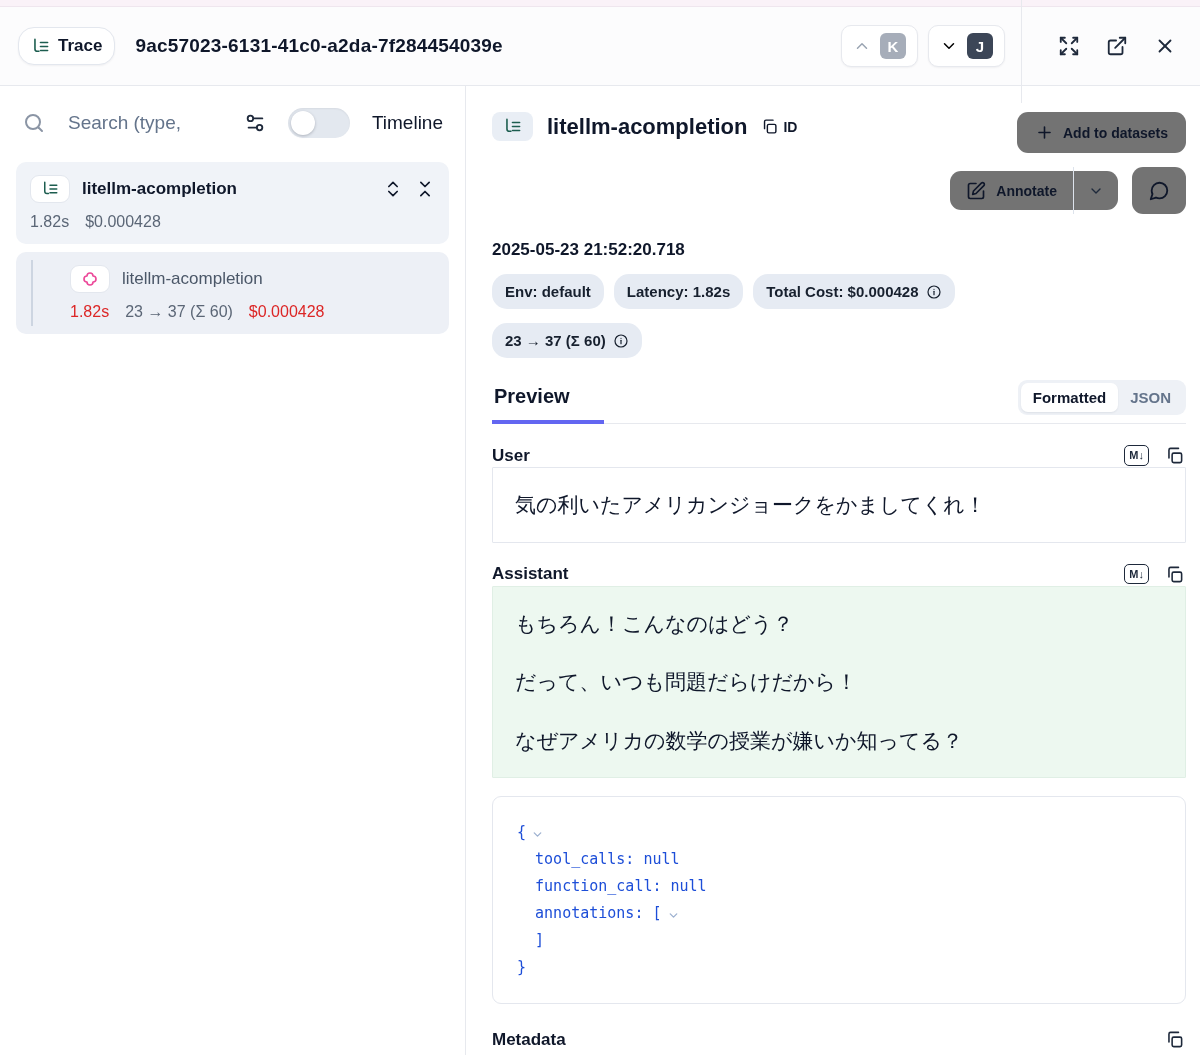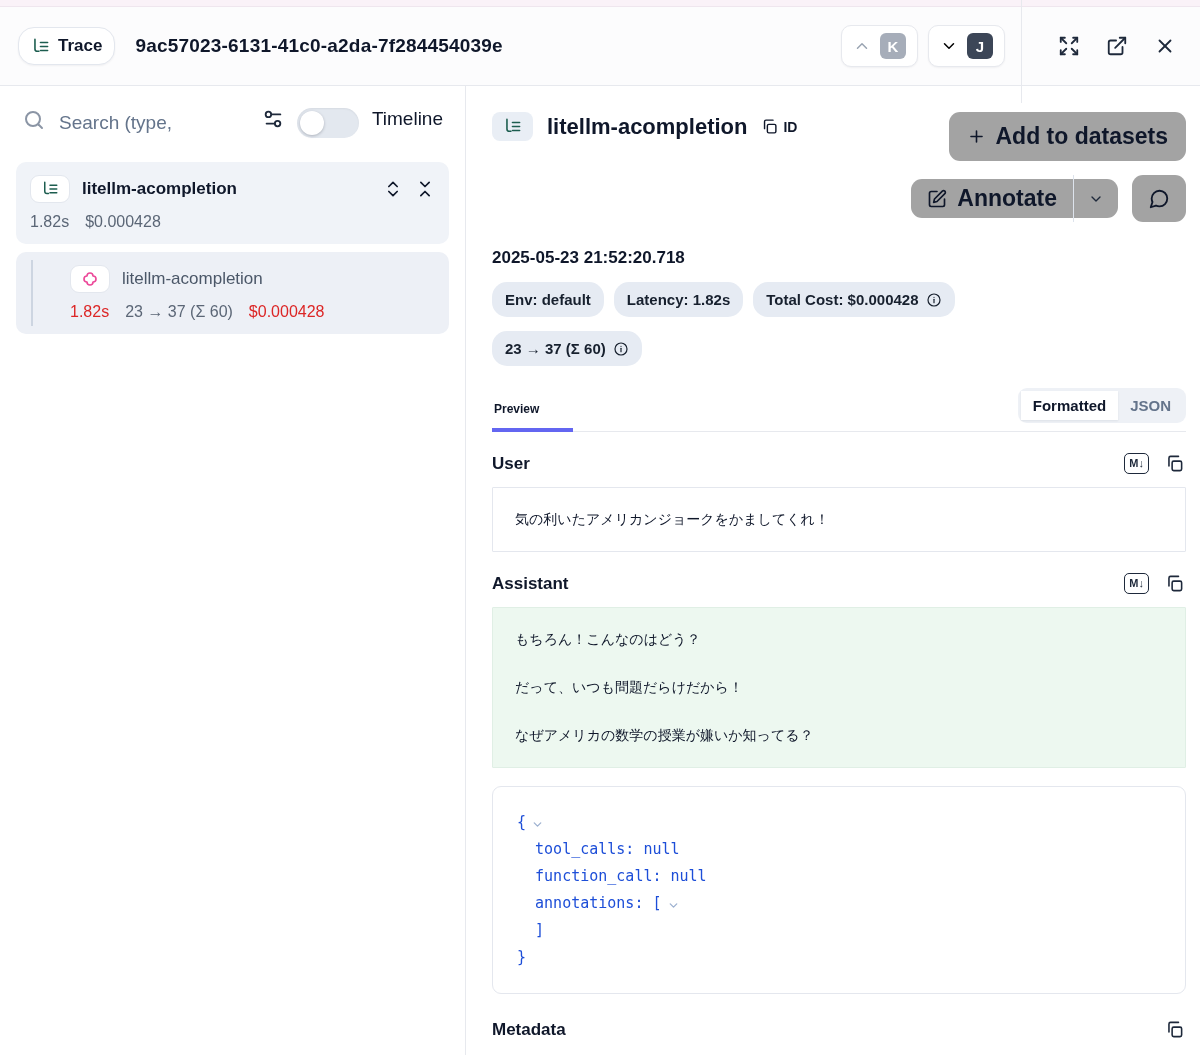--- a/index.html
+++ b/index.html
@@ -28,21 +28,21 @@
   .nav-btn.dim { color:#9aa4b2; }
   .hdr-divider { width:1px; align-self:stretch; background:#e7e9ee; margin:-18px 16px; }
   .icon-btn { background:none; border:none; color:#1e293b; padding:6px; margin-left:14px; cursor:pointer; }
 
   
   .body-wrap { display:flex; height:969px; }
   .sidebar { width:466px; flex:none; border-right:1px solid #e7e9ee; padding:16px; background:#fff; }
   .main { flex:1; padding:26px 14px 0 26px; overflow:hidden; }
 
   
-  .search-row { display:flex; gap:13px; padding:6px 6px 10px 6px; }
+  .search-row { display:flex; align-items:center; gap:22px; padding:6px 6px 10px 6px; }
   .search-row .mag { color:#8b95a5; flex:none; }
   .search-input { border:none; outline:none; flex:1; min-width:0; font-size:19px;
     font-family:inherit; color:#0f172a; background:transparent; }
   .search-input::placeholder { color:#64748b; }
   .sliders { color:#1e293b; flex:none; cursor:pointer; }
   .toggle { width:62px; height:30px; border-radius:15px; background:#e3e8ef; position:relative;
     flex:none; cursor:pointer; box-shadow:inset 0 1px 2px rgba(16,24,40,.06); }
   .toggle .knob { position:absolute; left:3px; top:3px; width:24px; height:24px; border-radius:50%;
     background:#fff; box-shadow:0 1px 3px rgba(16,24,40,.25); }
   .timeline-label { font-size:19px; color:#0f172a; }
@@ -61,57 +61,57 @@
   .red { color:#dc2626 !important; }
   .pink { color:#ec4899; }
 
   
   .title-row { display:flex; align-items:flex-start; justify-content:space-between; }
   .title-left { display:flex; align-items:center; gap:14px; }
   .title-badge { background:#e9eef5; border-radius:8px; padding:5px 11px; color:#1c5d4f; }
   .obs-title { font-size:22px; font-weight:700; }
   .id-group { display:flex; align-items:center; gap:5px; color:#0f172a; cursor:pointer; }
   .id-label { font-size:14px; font-weight:700; }
-  .btn { background:#a3a3a3; border:none; border-radius:11px; font-family:inherit;
-    font-size:23px; font-weight:700; color:#0f172a; display:flex; align-items:center; cursor:pointer; }
+  .btn { background:#737373; border:none; border-radius:11px; font-family:inherit;
+    font-size:14px; font-weight:700; color:#0f172a; display:flex; align-items:center; cursor:pointer; }
   .add-btn { padding:11px 18px; gap:9px; }
   .actions-row { display:flex; justify-content:flex-end; align-items:center; gap:14px; margin-top:14px; }
   .annotate-btn { padding:0; height:39px; }
   .annotate-main { display:flex; align-items:center; gap:10px; padding:0 16px; }
   .annotate-sep { width:1px; height:47px; background:#dde3ec; }
   .annotate-caret { padding:0 14px; color:#1e293b; }
   .bubble-btn { width:54px; height:47px; justify-content:center; }
 
   .timestamp { margin-top:26px; font-size:17px; font-weight:600; }
   .badge-row { display:flex; gap:10px; margin-top:14px; }
   .badge { background:#e6ebf3; border-radius:15px; padding:9px 13px; font-size:15px; font-weight:700;
     color:#17202e; display:flex; align-items:center; gap:7px; }
   .badge .info { color:#17202e; }
 
   
   .tabs-row { margin-top:22px; display:flex; justify-content:space-between; align-items:flex-end;
     border-bottom:1px solid #e7e9ee; }
-  .tab-preview { font-size:12px; font-weight:700; padding:0 34px 12px 2px; border-bottom:4px solid #6366f1;
+  .tab-preview { font-size:20px; font-weight:700; padding:0 34px 12px 2px; border-bottom:4px solid #6366f1;
     margin-bottom:-1px; cursor:pointer; }
   .seg { background:#eef1f6; border-radius:9px; padding:3px; display:flex; align-items:center;
     margin-bottom:8px; }
-  .seg .on { background:#fff; border-radius:0; padding:6px 12px; font-size:15px; font-weight:700;
+  .seg .on { background:#fff; border-radius:7px; padding:6px 12px; font-size:15px; font-weight:700;
     box-shadow:0 1px 2px rgba(16,24,40,.07); cursor:pointer; }
   .seg .off { padding:6px 12px; font-size:15px; font-weight:600; color:#64748b; cursor:pointer; }
 
   
   .section-head { display:flex; align-items:center; justify-content:space-between; margin-top:20px; }
   .section-title { font-size:17px; font-weight:700; }
   .head-icons { display:flex; align-items:center; gap:14px; }
   .md-toggle { border:1.6px solid #1e293b; border-radius:5px; font-size:11px; font-weight:700;
     padding:2px 4px; color:#1e293b; cursor:pointer; line-height:1.3; }
   .copy-btn { background:none; border:none; color:#1e293b; cursor:pointer; padding:2px; }
 
-  .content-box { border:1px solid #e4e7ee; border-radius:1px; background:#fff; margin-top:12px;
-    padding:21px 22px; font-size:14px; line-height:1.5; }
+  .content-box { border:1px solid #e4e7ee; border-radius:1px; background:#fff; 
+    padding:21px 22px; font-size:21px; line-height:1.5; }
   .assistant-box { background:#edf8f0; border-color:#e0efe5; }
   .assistant-box p + p { margin-top:27px; }
 
   .json-box { border:1px solid #e4e7ee; border-radius:9px; margin-top:18px; padding:22px 24px;
     font-family:"DejaVu Sans Mono", monospace; font-size:15px; line-height:27px; color:#1d4ed8; }
   .json-line { display:flex; align-items:center; }
   .json-line .txt { white-space:pre; }
   .json-caret { color:#9db1d0; margin-left:5px; margin-top:3px; }
 </style>
 </head>

